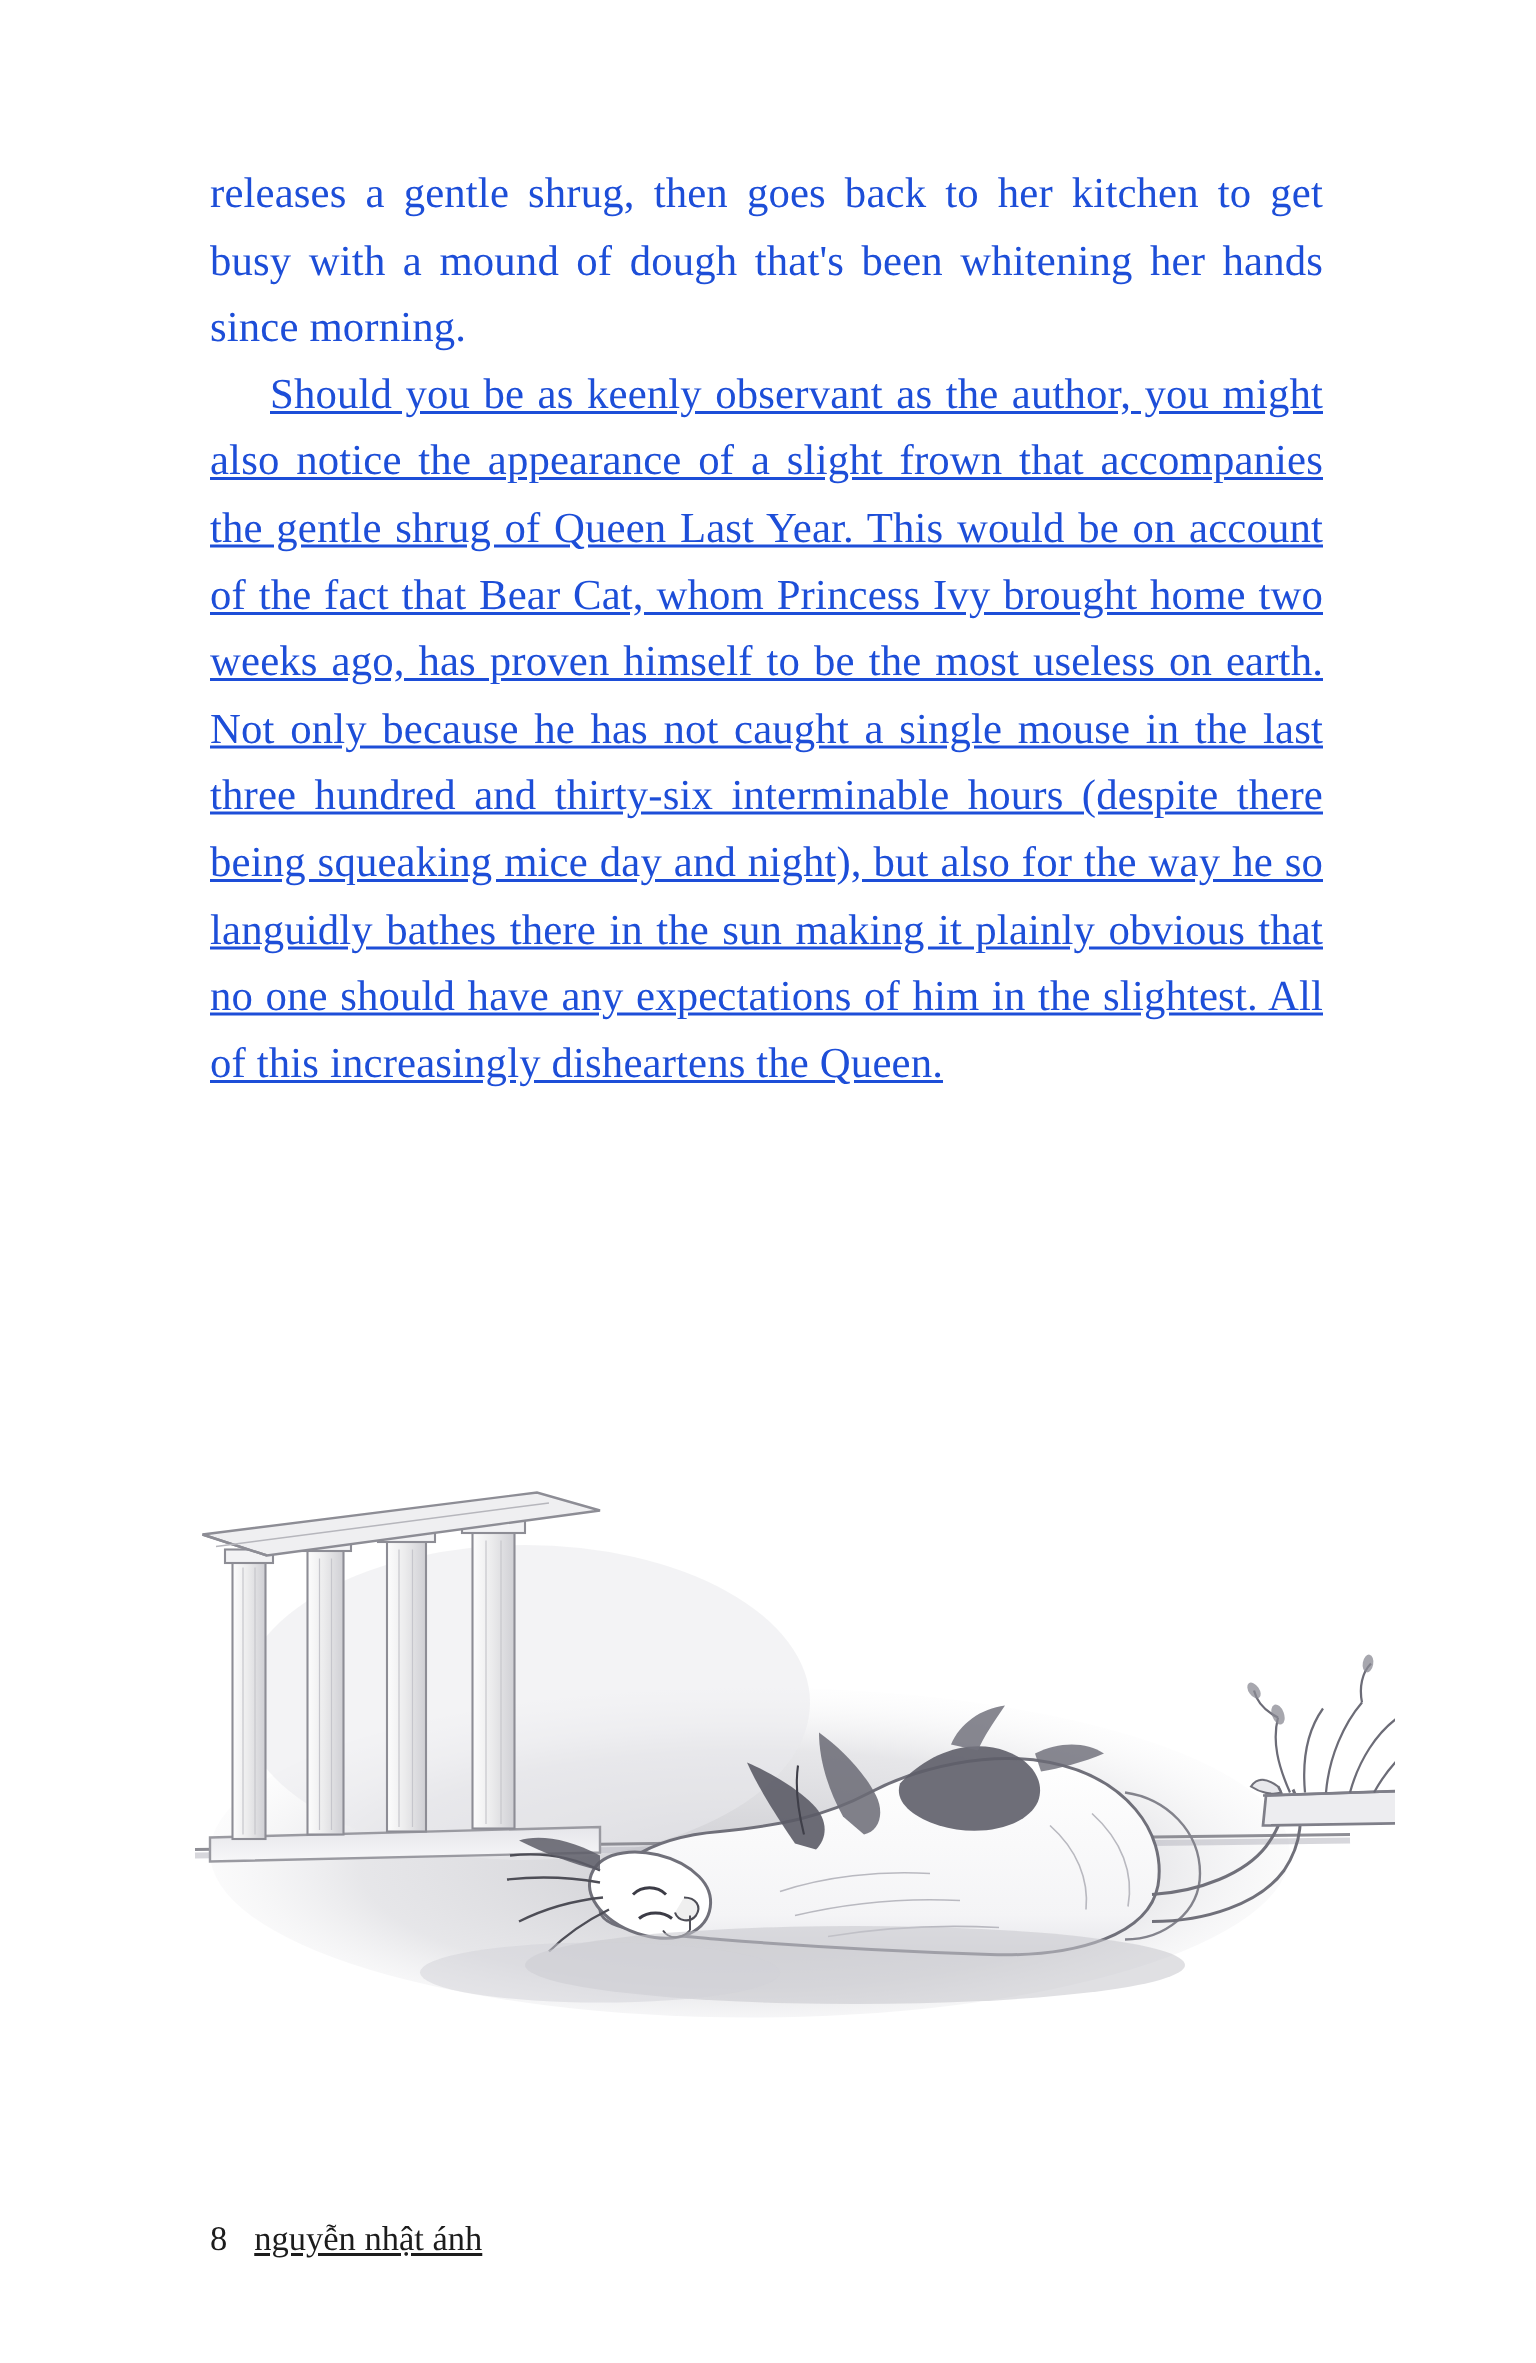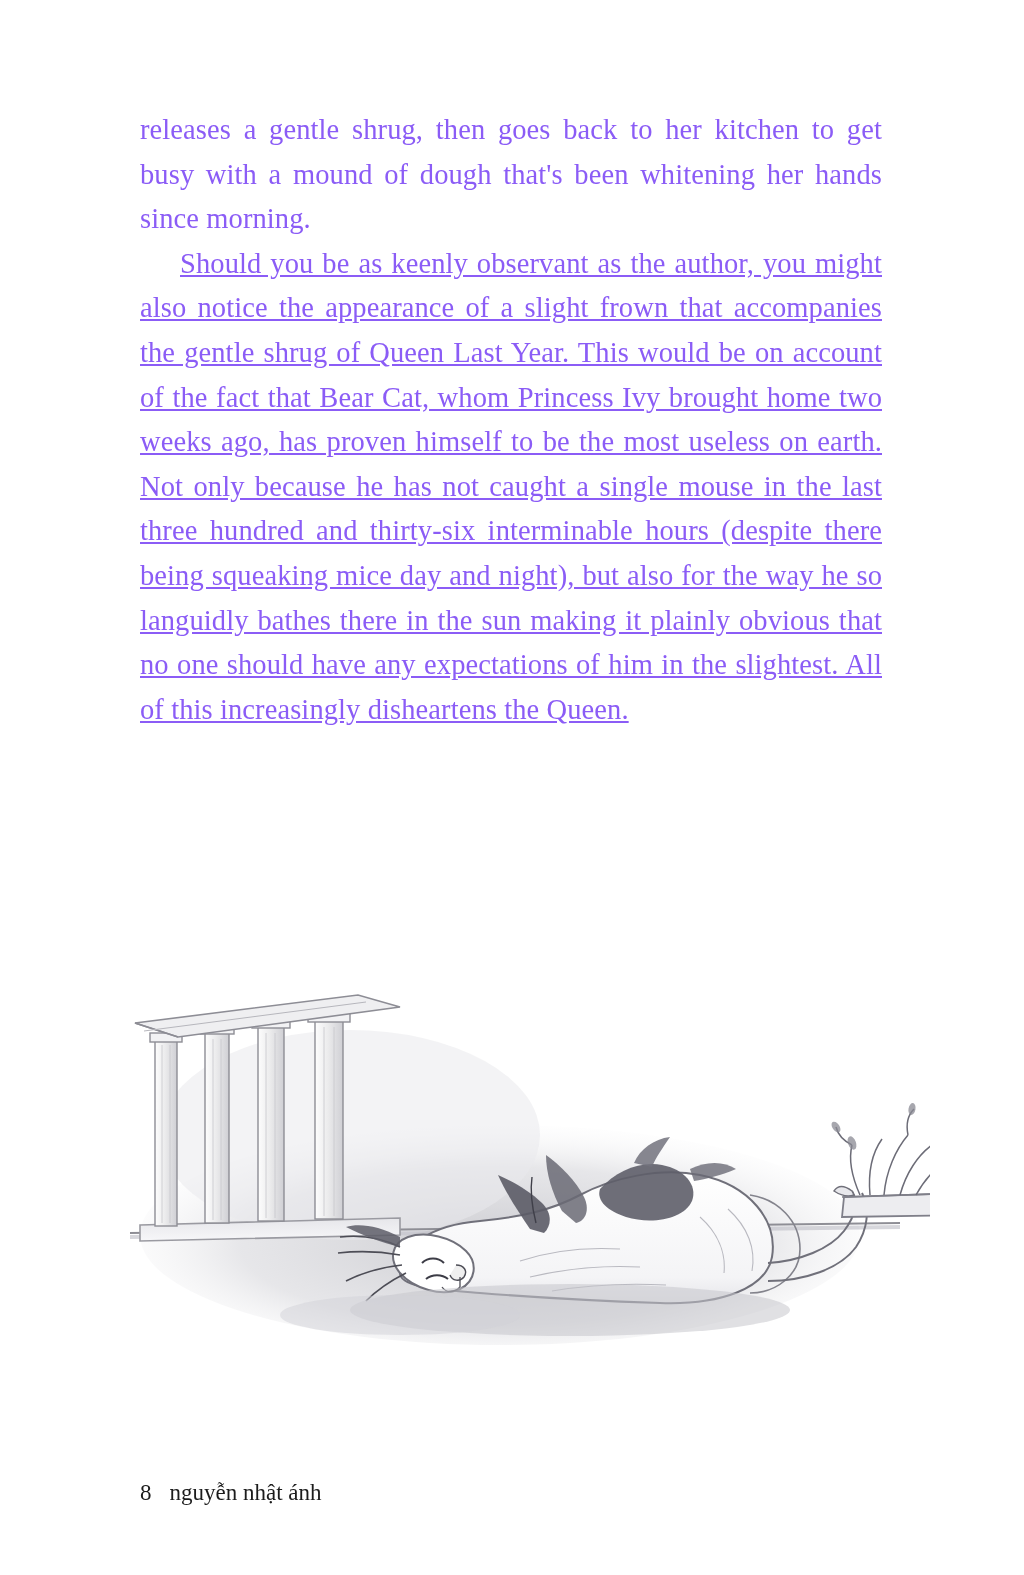--- a/index.html
+++ b/index.html
@@ -21,21 +21,21 @@
     left: 140px;
     top: 108px;
     width: 742px;
   }
   .para {
     margin: 0;
     font-size: 28.5px;
     line-height: 1.565;
     text-align: justify;
     text-justify: inter-word;
-    color: #8b5cf6;
+    color: #1d4ed8;
     letter-spacing: 0.1px;
   }
   .para.first {
     text-indent: 0;
   }
   .para.indented {
     text-indent: 40px;
     margin-top: 0;
     text-decoration: underline;
   }
@@ -61,20 +61,21 @@
     color: #1c1c1c;
     display: flex;
     align-items: baseline;
     gap: 18px;
   }
   .footer .page-num {
     font-family: "Liberation Serif", "DejaVu Serif", serif;
   }
   .footer .author {
     font-family: "Liberation Serif", "DejaVu Serif", serif;
+    text-decoration: underline;
   }
 </style>
 </head>
 <body>
 
 <div class="page">
 
   <div class="text-block">
     <p class="para first">releases a gentle shrug, then goes back to her kitchen to get busy with a mound of dough that's been whitening her hands since morning.</p>
     <p class="para indented">Should you be as keenly observant as the author, you might also notice the appearance of a slight frown that accompanies the gentle shrug of Queen Last Year. This would be on account of the fact that Bear Cat, whom Princess Ivy brought home two weeks ago, has proven himself to be the most useless on earth. Not only because he has not caught a single mouse in the last three hundred and thirty-six interminable hours (despite there being squeaking mice day and night), but also for the way he so languidly bathes there in the sun making it plainly obvious that no one should have any expectations of him in the slightest. All of this increasingly disheartens the Queen.</p>

